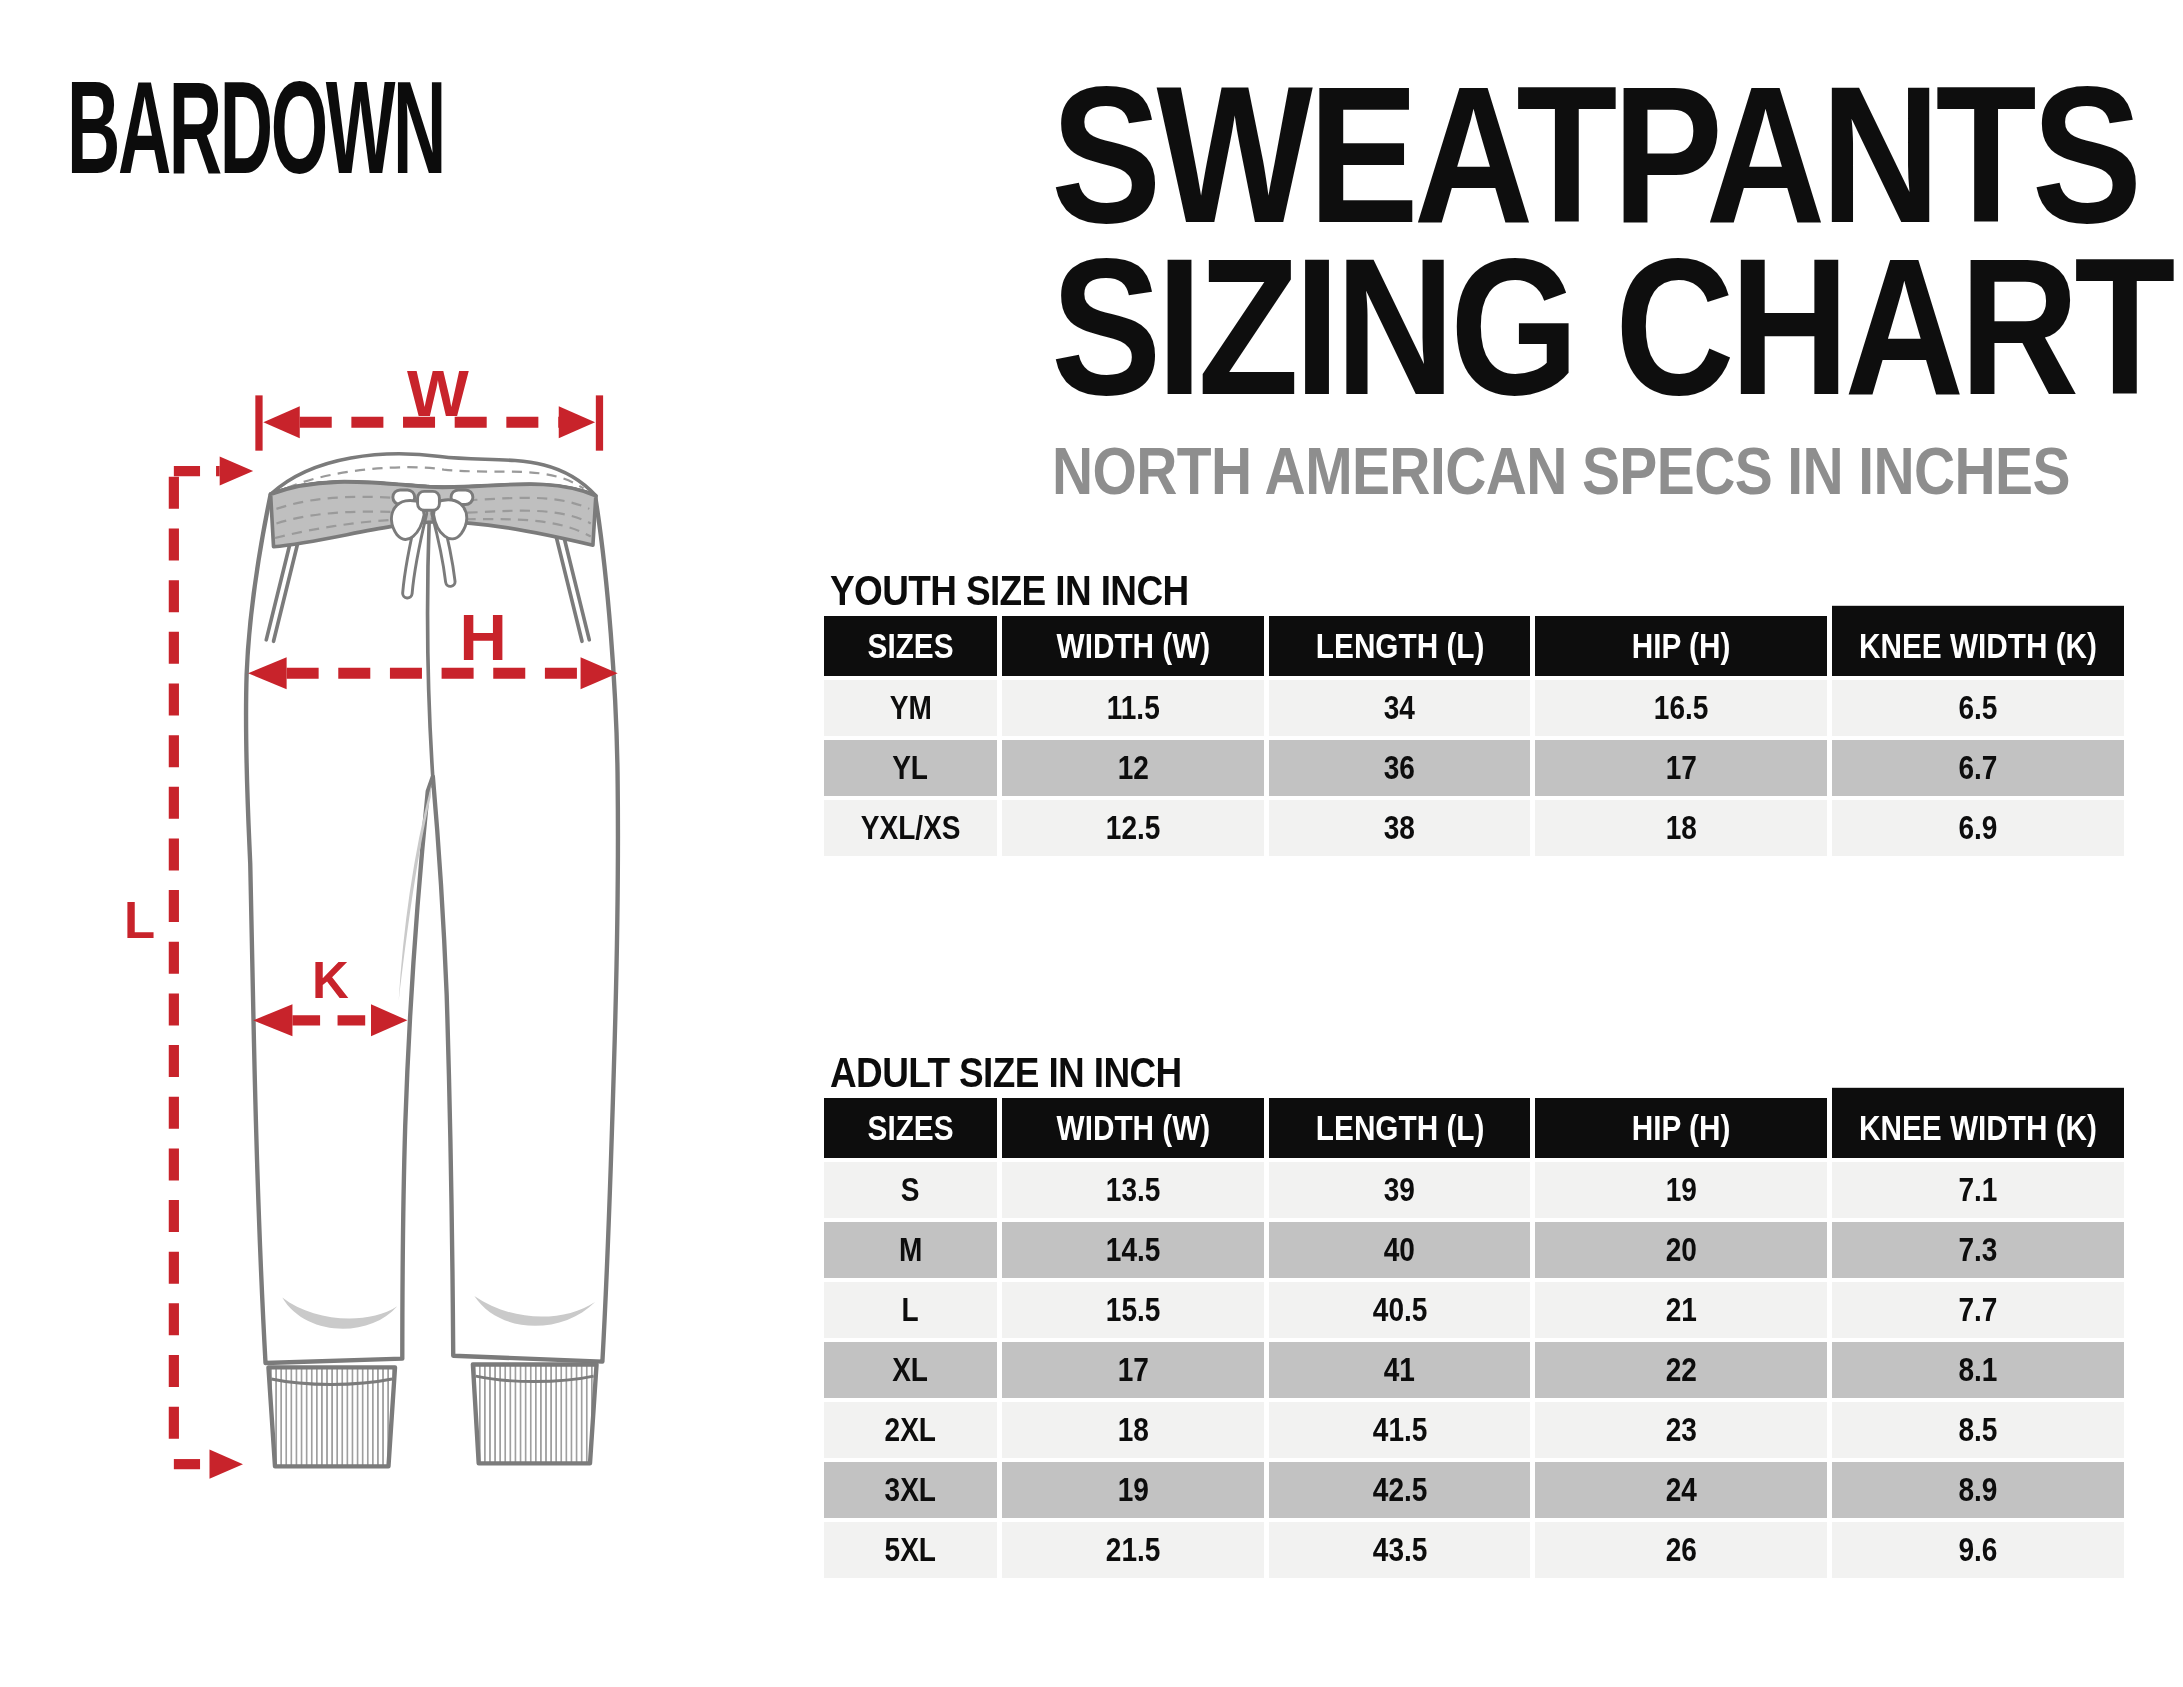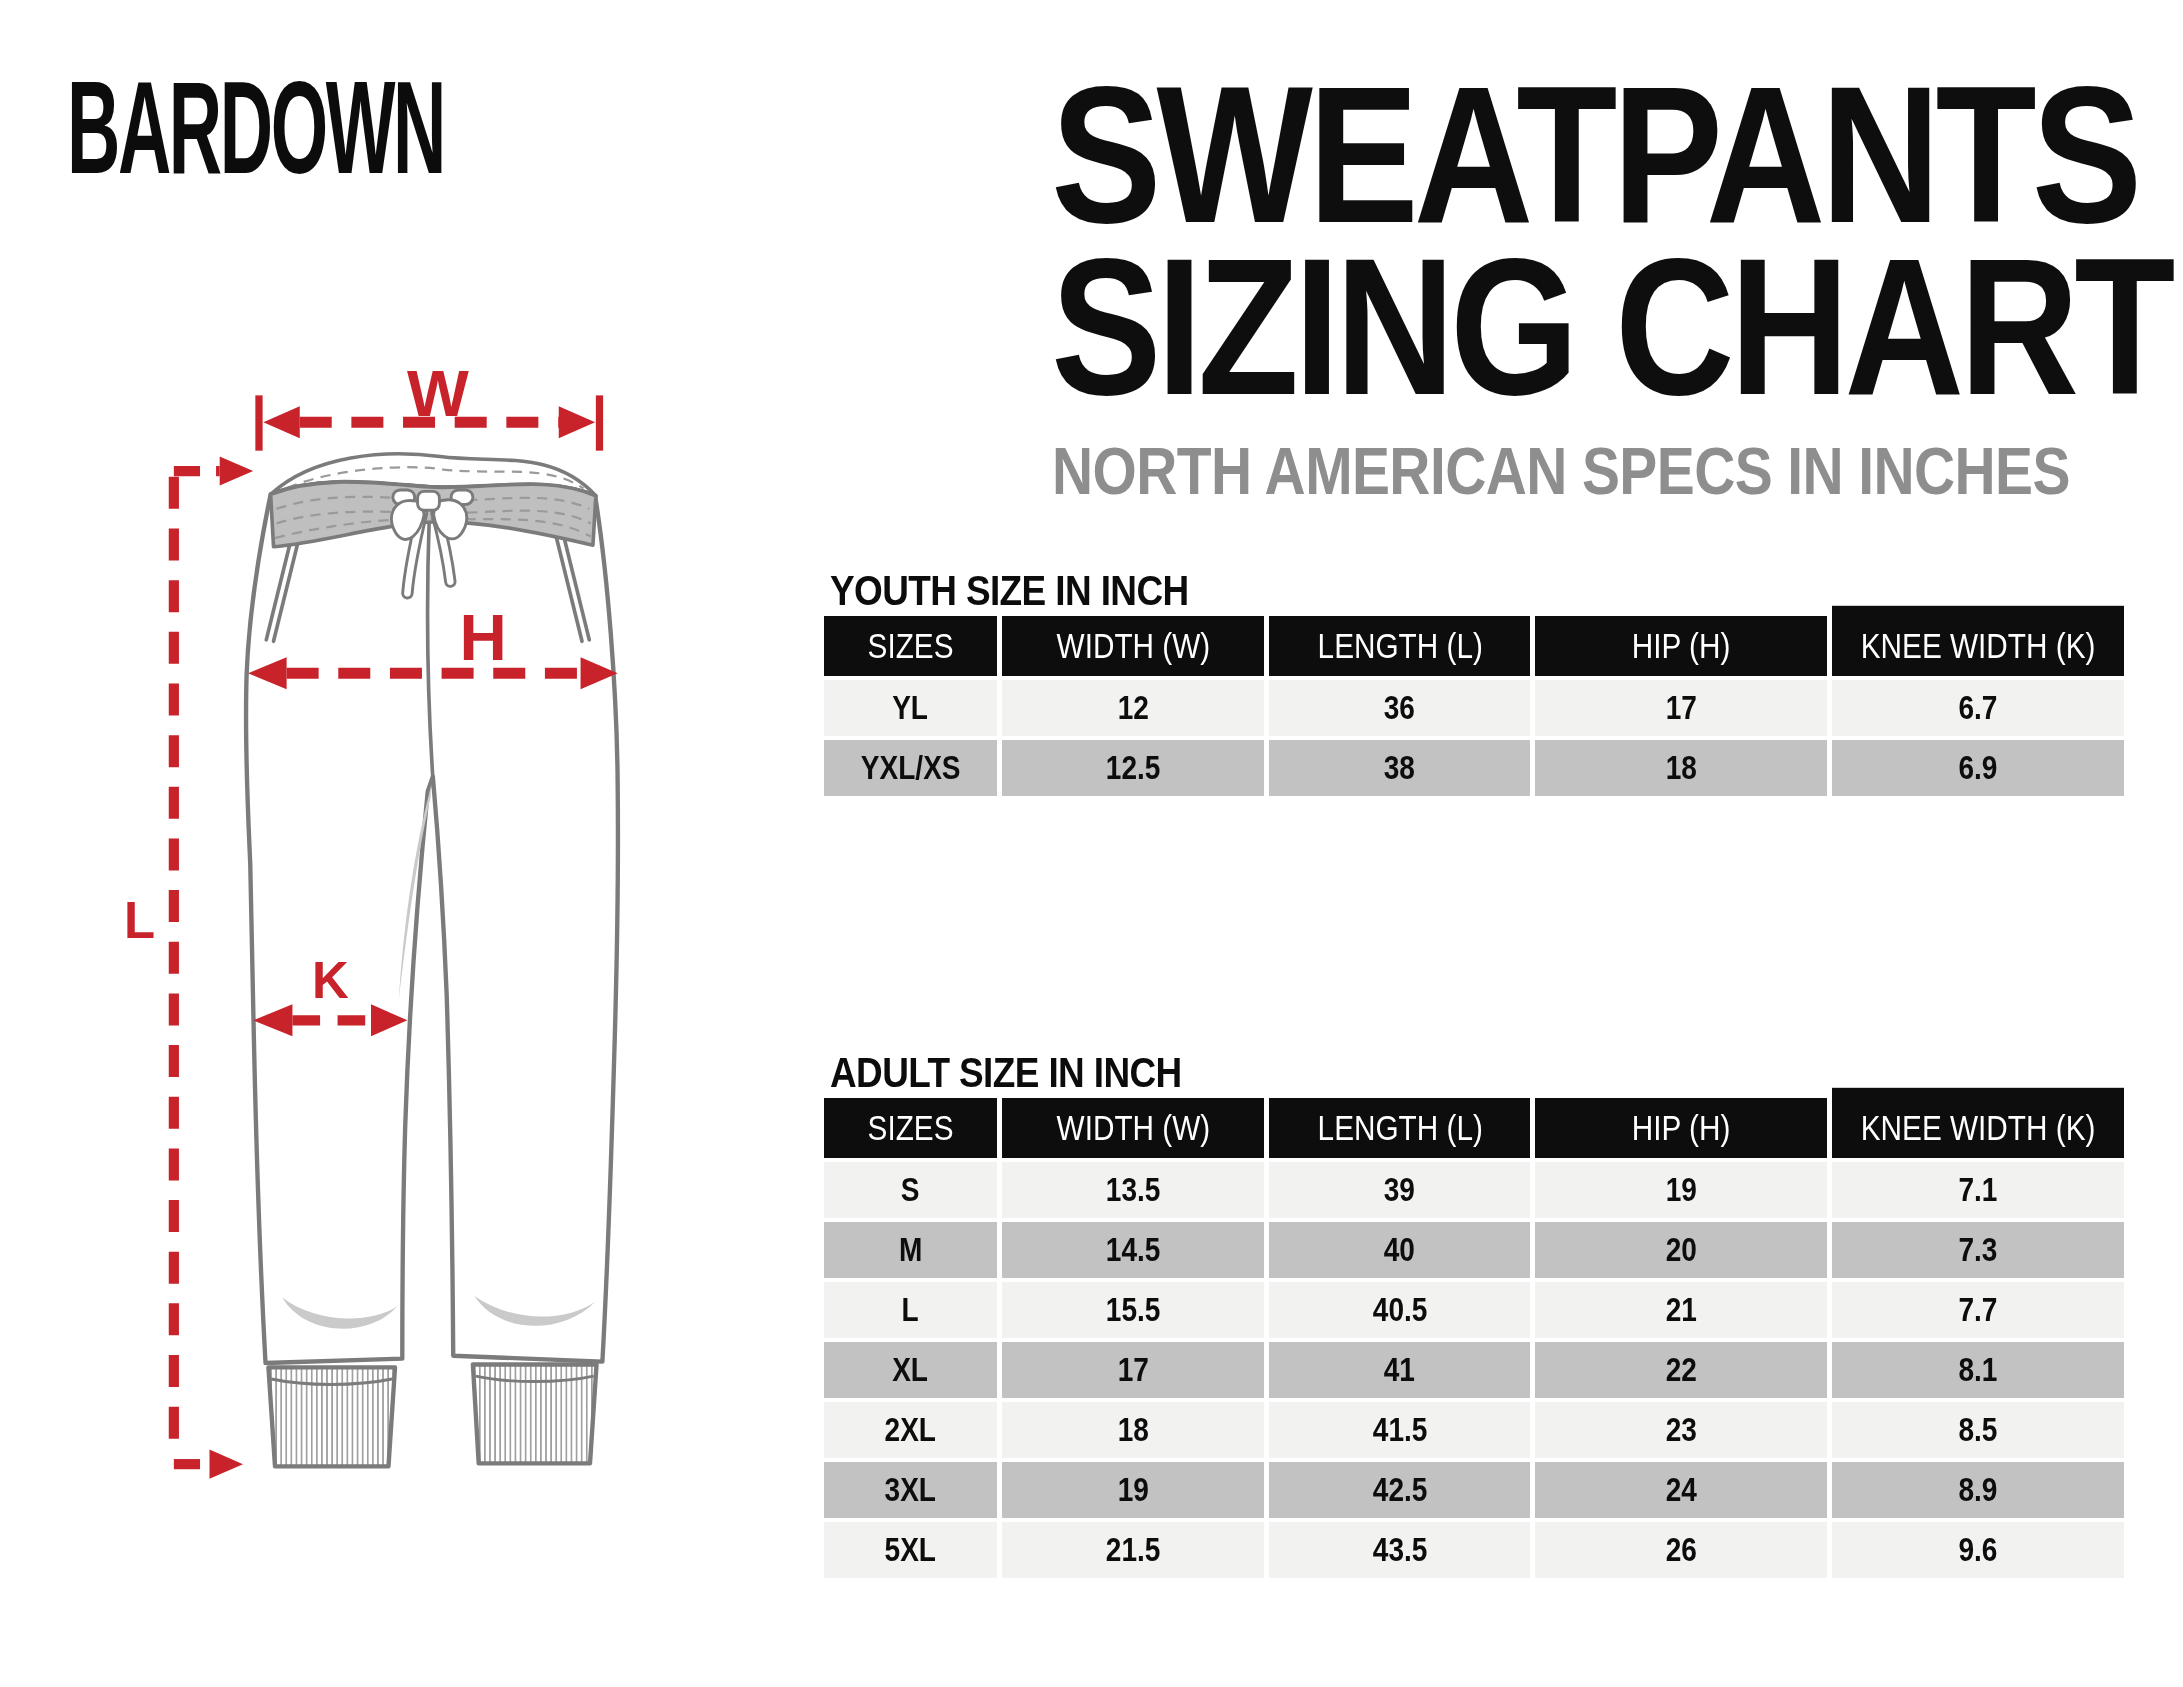--- a/index.html
+++ b/index.html
@@ -40,21 +40,21 @@
   .heading-youth{left:830px;top:547px;}
   .heading-adult{left:830px;top:1029px;}
   .sizes-table{
     position:absolute;width:1310px;table-layout:fixed;
     border-collapse:separate;border-spacing:5.1px 4.4px;
   }
   .table-youth{left:819px;top:592px;}
   .table-adult{left:819px;top:1074px;}
   .sizes-table th{
     background:var(--header-bg);color:#ffffff;height:60px;
-    font-size:35px;font-weight:400;text-align:center;vertical-align:middle;padding:0;
+    font-size:35px;font-weight:700;text-align:center;vertical-align:middle;padding:0;
   }
   .sizes-table th:last-child{box-shadow:0 -10.2px 0 0 var(--header-bg);}
   .sizes-table td{
     height:56px;font-size:33px;font-weight:700;color:#0d0d0d;
     text-align:center;vertical-align:middle;padding:0;
   }
   .sizes-table tbody tr:nth-child(odd) td{background:var(--row-light);}
   .sizes-table tbody tr:nth-child(even) td{background:var(--row-dark);}
   .cx{display:inline-block;transform:scaleX(0.85);transform-origin:50% 50%;white-space:nowrap;}
   .pants-svg{position:absolute;left:80px;top:320px;width:713px;height:1237px;}
@@ -196,20 +196,27 @@
         <tr>
           <th><span class="cx">SIZES</span></th>
           <th><span class="cx">WIDTH (W)</span></th>
           <th><span class="cx">LENGTH (L)</span></th>
           <th><span class="cx">HIP (H)</span></th>
           <th><span class="cx">KNEE WIDTH (K)</span></th>
         </tr>
       </thead>
       <tbody>
         <tr>
+          <td><span class="cx">YM</span></td>
+          <td><span class="cx">11.5</span></td>
+          <td><span class="cx">34</span></td>
+          <td><span class="cx">16.5</span></td>
+          <td><span class="cx">6.5</span></td>
+        </tr>
+        <tr>
           <td><span class="cx">YL</span></td>
           <td><span class="cx">12</span></td>
           <td><span class="cx">36</span></td>
           <td><span class="cx">17</span></td>
           <td><span class="cx">6.7</span></td>
         </tr>
         <tr>
           <td><span class="cx">YXL/XS</span></td>
           <td><span class="cx">12.5</span></td>
           <td><span class="cx">38</span></td>

